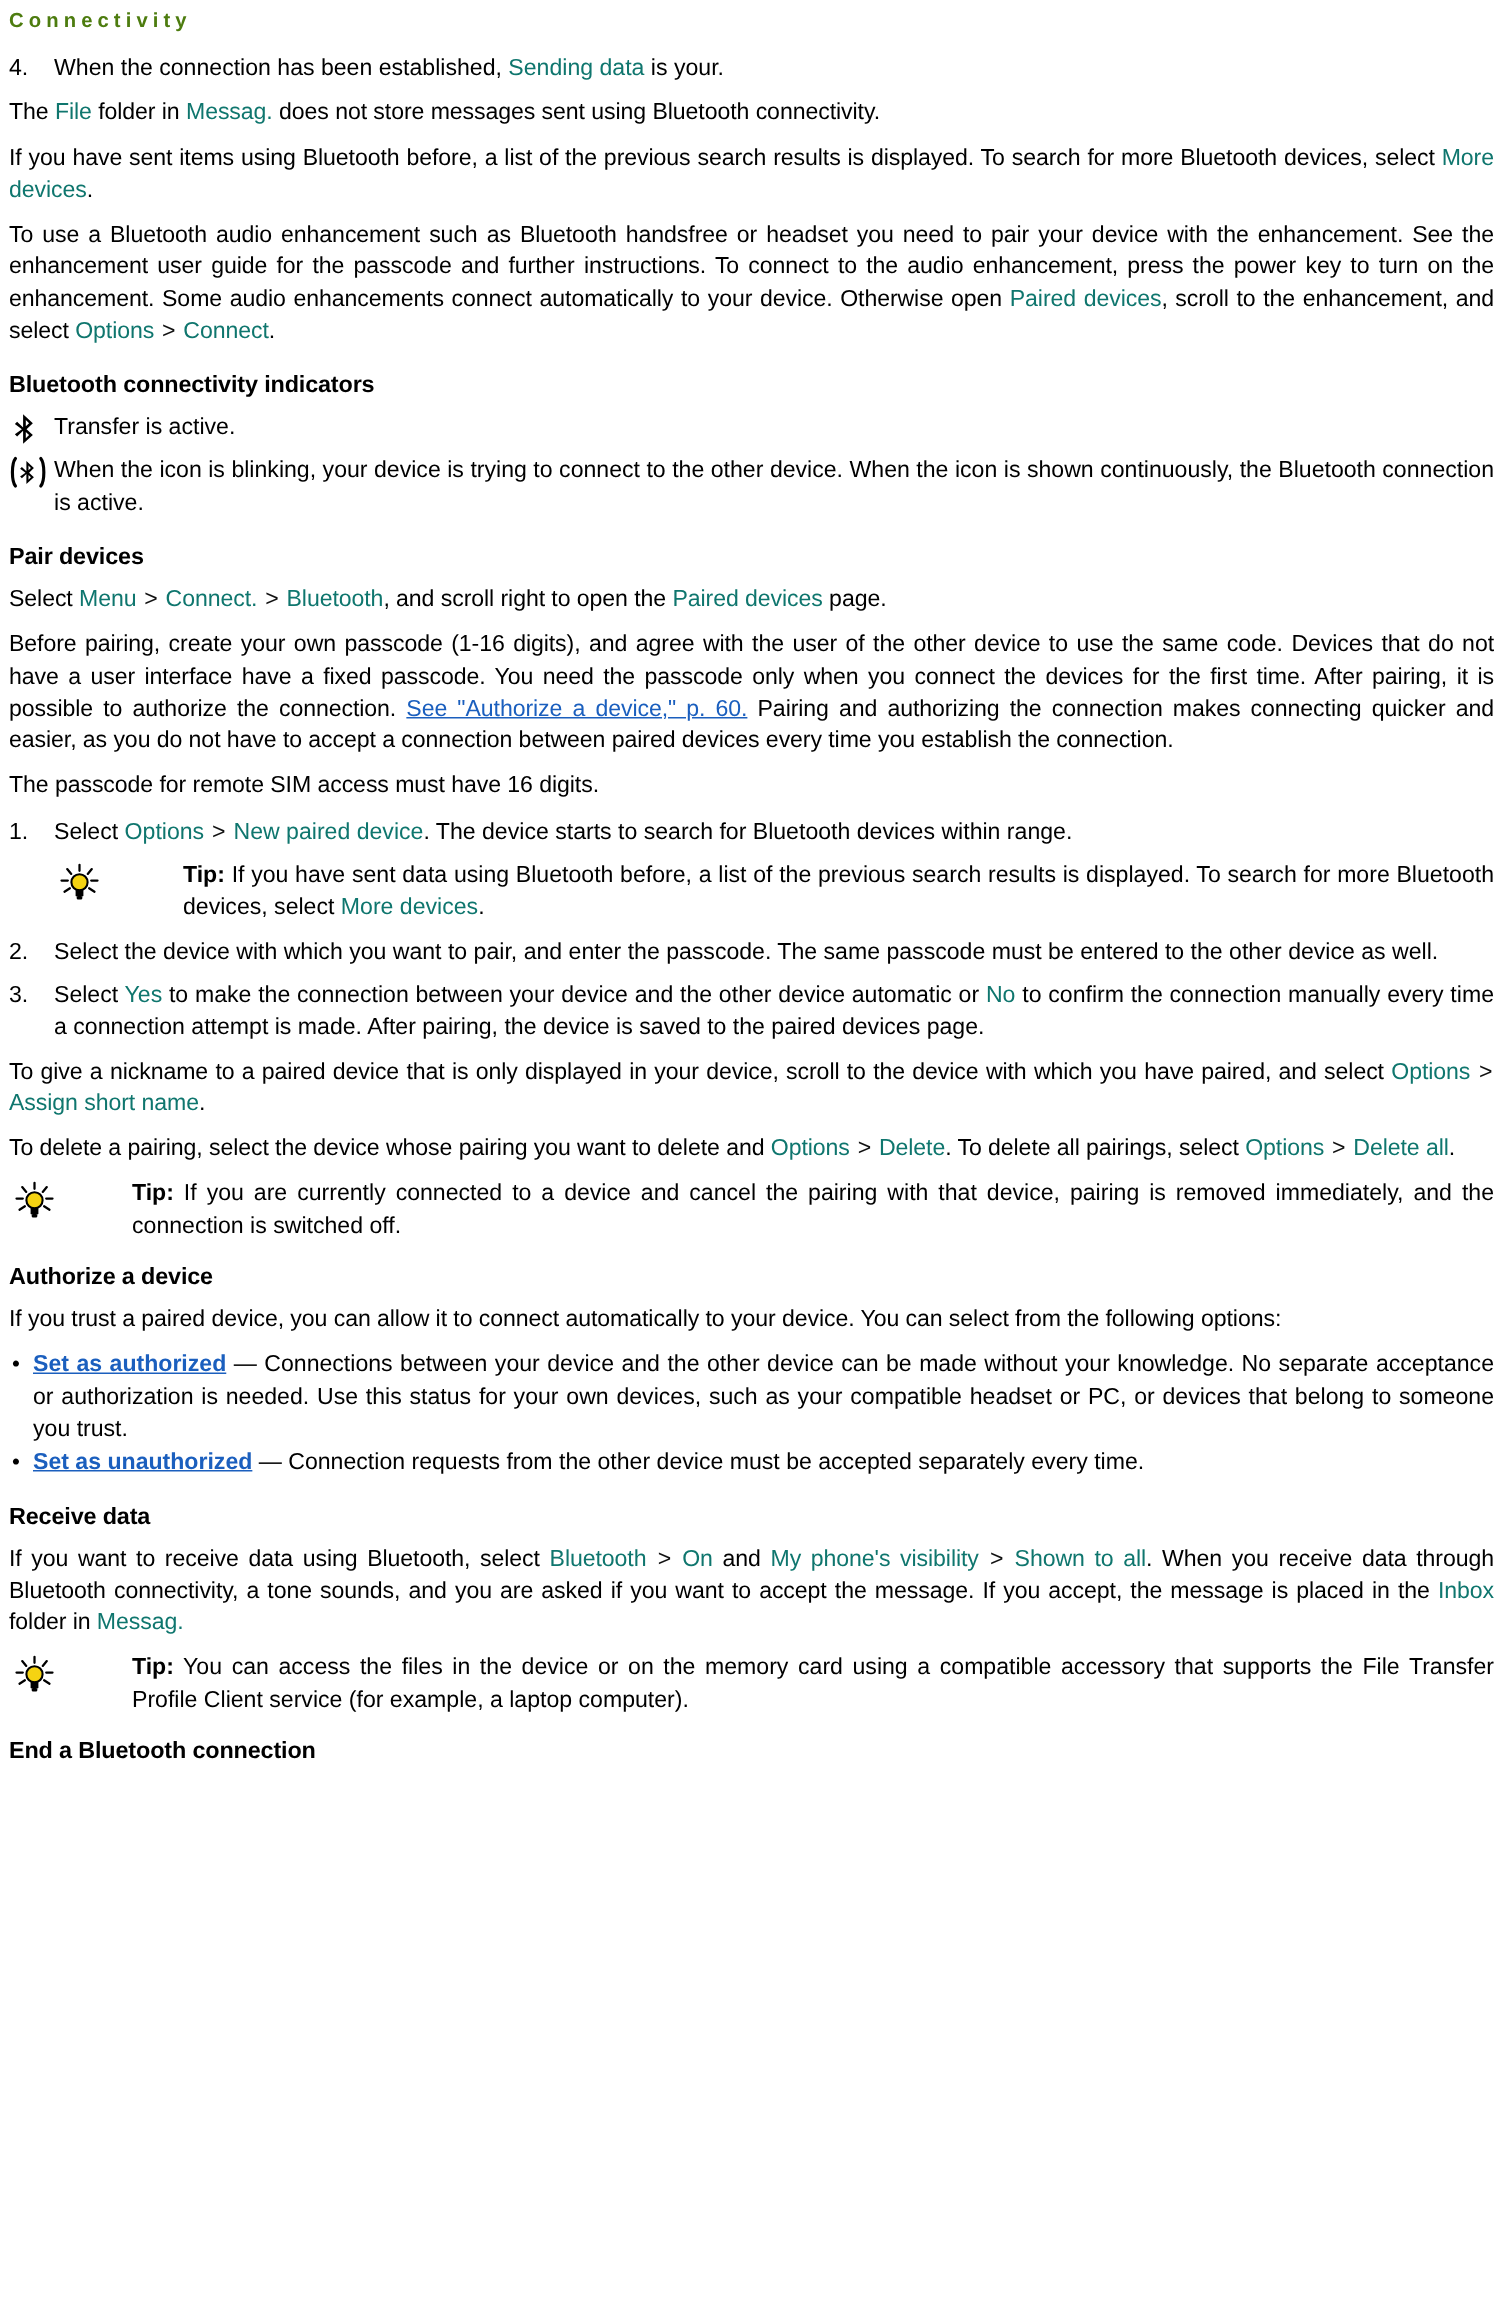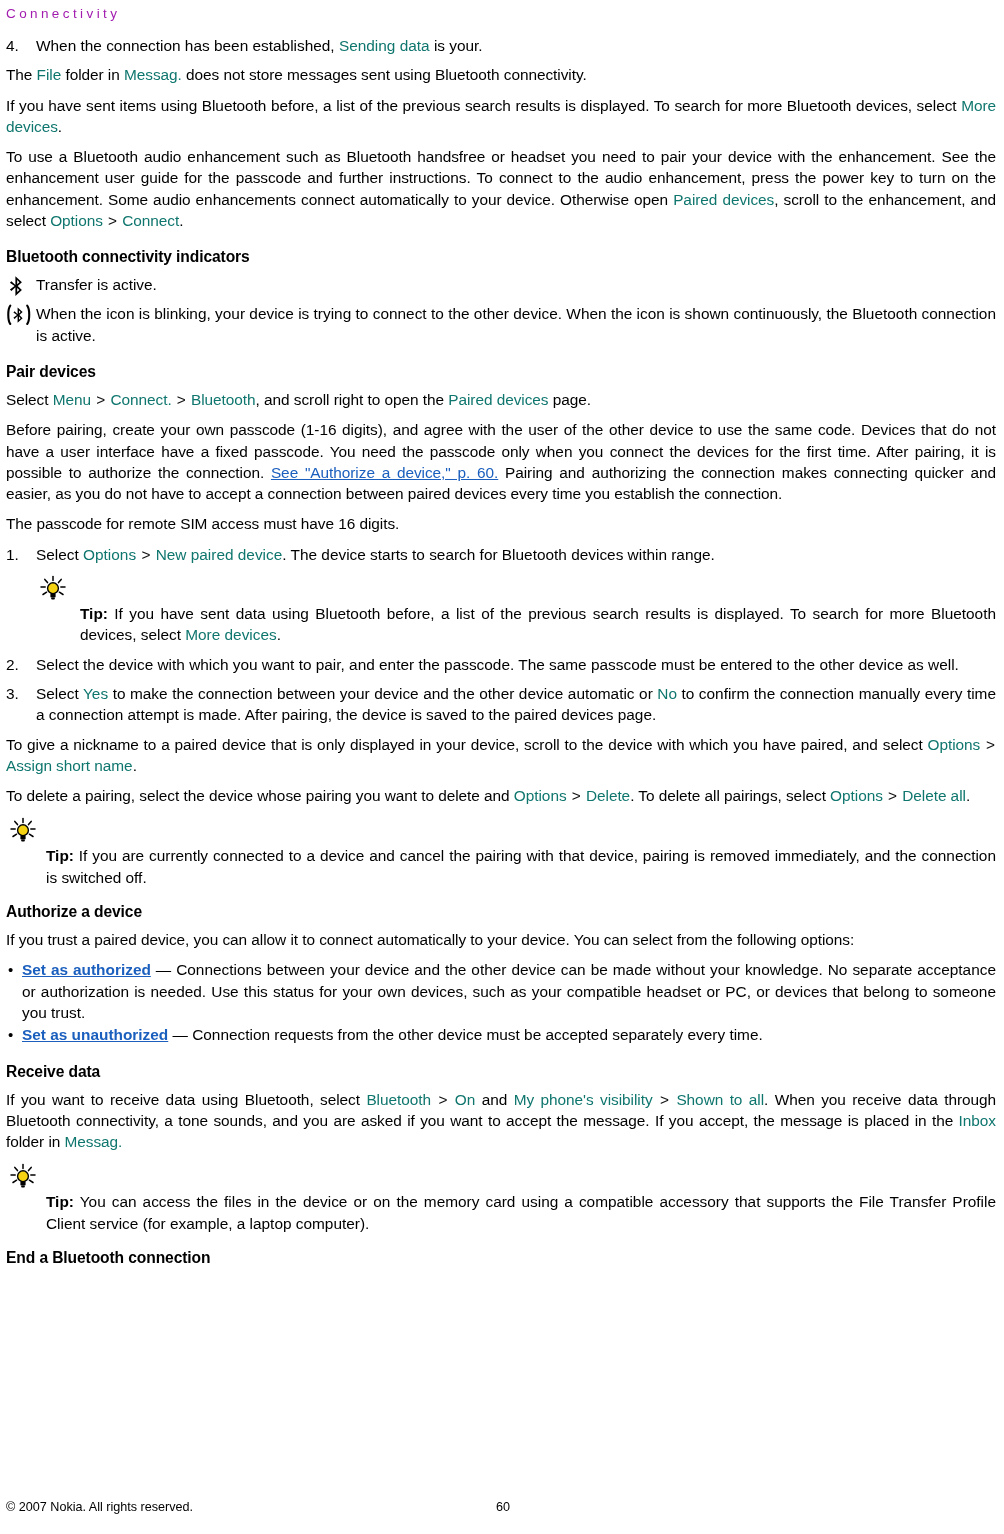--- a/index.html
+++ b/index.html
@@ -20,23 +20,23 @@
   .page {
     position: relative;
     width: 1004px;
     height: 1534px;
     padding: 0 8px 0 6px;
   }
 
   
   .running-head {
     font-size: 13.5px;
-    font-weight: normal;
+    font-weight: bold;
     letter-spacing: 3.4px;
-    color: #a21caf;
+    color: #4d7c0f;
     padding-top: 3px;
     height: 28px;
     line-height: 22px;
   }
 
   
   .content { margin-top: 7px; }
 
   p.para {
     font-size: 15.4px;
@@ -124,21 +124,20 @@
     top: 0px;
     font-size: 15px;
     line-height: 21.3px;
   }
 
   
   .tip {
     display: flex;
     align-items: flex-start;
     margin: 4px 0 8px 0;
-    flex-direction: column;
   }
   .tip.indented { padding-left: 30px; }
   .tip .bulb {
     flex: 0 0 auto;
     width: 34px;
     height: 30px;
     margin-right: 8px;
     position: relative;
     top: 2px;
   }
@@ -345,18 +344,14 @@
         </svg>
       </span>
       <span class="tiptext"><span class="tiplabel">Tip:</span><span> You can access the files in the device or on the memory card using a compatible accessory that supports the File Transfer Profile Client service (for example, a laptop computer).</span></span>
     </div>
 
     <h2 class="sec-head tight">End a Bluetooth connection</h2>
 
 
   </div>
 
-  <div class="footer">
-    <span class="copy">© 2007 Nokia. All rights reserved.</span>
-    <span class="pageno">60</span>
-  </div>
 
 </div>
 
 </body></html>

